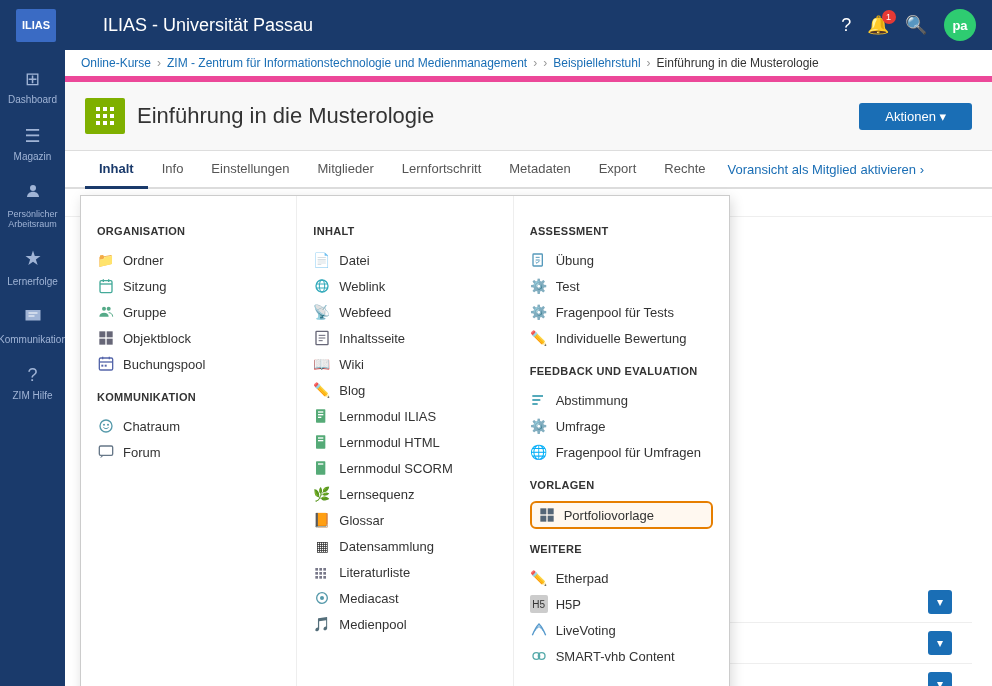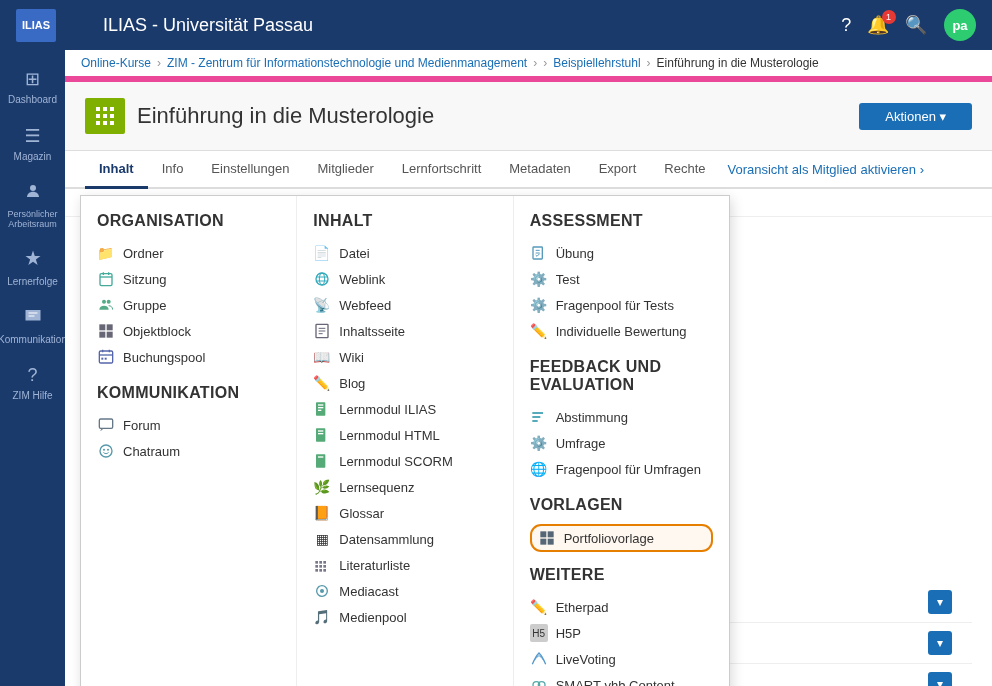--- a/index.html
+++ b/index.html
@@ -124,36 +124,36 @@
       background: white; border: 1px solid #ccc;
       box-shadow: 2px 4px 12px rgba(0,0,0,0.15);
       z-index: 100; display: flex; gap: 0;
       width: 650px;
     }
     .dropdown-col {
       flex: 1; padding: 16px; border-right: 1px solid #eee;
     }
     .dropdown-col:last-child { border-right: none; }
     .dropdown-section-title {
-      font-size: 16px; font-weight: 700; color: #333;
-      text-transform: uppercase; margin-bottom: 10px; letter-spacing: 0.3px;
+      font-size: 11px; font-weight: 700; color: #333;
+      text-transform: uppercase; margin-bottom: 10px; letter-spacing: 0.3px; margin-top: 13px;
     }
     .dropdown-item {
       display: flex; align-items: center; gap: 8px;
       padding: 4px 0; cursor: pointer; color: #333; font-size: 13px;
     }
     .dropdown-item-icon {
       width: 18px; height: 18px; flex-shrink: 0;
       display: flex; align-items: center; justify-content: center; font-size: 14px;
     }
     .dropdown-section { margin-bottom: 14px; }
 
     
     .dropdown-item.highlighted {
-      border: 2px solid #e67e00; border-radius: 11px; padding: 3px 6px;
+      border: 2px solid #e67e00; border-radius: 6px; padding: 3px 6px;
       background: #fff8f0;
     }
 
     
     .icon-folder { color: #888; }
     .icon-file { color: #e67; }
 
     
     .row-item {
       padding: 8px 20px; border-bottom: 1px solid #eee;
@@ -331,36 +331,36 @@
               </span>
               <span>Buchungspool</span>
             </div>
           </div>
 
           <div class="dropdown-section">
             <div class="dropdown-section-title">Kommunikation</div>
             <div class="dropdown-item">
               <span class="dropdown-item-icon">
                 <svg width="16" height="16" viewBox="0 0 24 24">
-                      <rect x="2" y="3" width="20" height="14" rx="2" fill="none" stroke="#678" stroke-width="2"></rect>
-                      <path d="M6 17l-3 4 4-2" fill="#678"></path>
-                    </svg>
-              </span>
-              <span>Forum</span>
-            </div>
-            <div class="dropdown-item">
-              <span class="dropdown-item-icon">
-                <svg width="16" height="16" viewBox="0 0 24 24">
                       <circle cx="12" cy="12" r="9" fill="none" stroke="#59a" stroke-width="2"></circle>
                       <circle cx="9" cy="10" r="1.5" fill="#59a"></circle>
                       <circle cx="15" cy="10" r="1.5" fill="#59a"></circle>
                       <path d="M8 14s2 2 4 2 4-2 4-2" fill="none" stroke="#59a" stroke-width="1.5"></path>
                     </svg>
               </span>
               <span>Chatraum</span>
+            </div>
+            <div class="dropdown-item">
+              <span class="dropdown-item-icon">
+                <svg width="16" height="16" viewBox="0 0 24 24">
+                      <rect x="2" y="3" width="20" height="14" rx="2" fill="none" stroke="#678" stroke-width="2"></rect>
+                      <path d="M6 17l-3 4 4-2" fill="#678"></path>
+                    </svg>
+              </span>
+              <span>Forum</span>
             </div>
           </div>
         </div>
 
         <div class="dropdown-col">
           <div class="dropdown-section-title">Inhalt</div>
           <div class="dropdown-item">
             <span class="dropdown-item-icon icon-file">📄</span>
             <span>Datei</span>
           </div>

